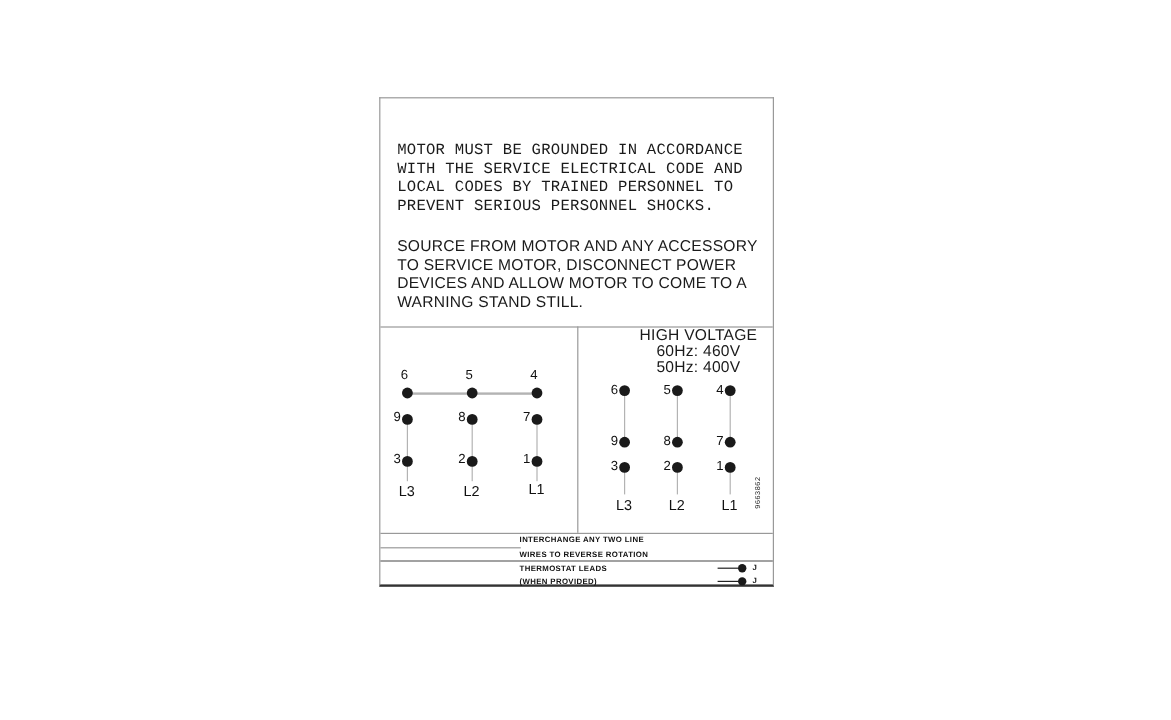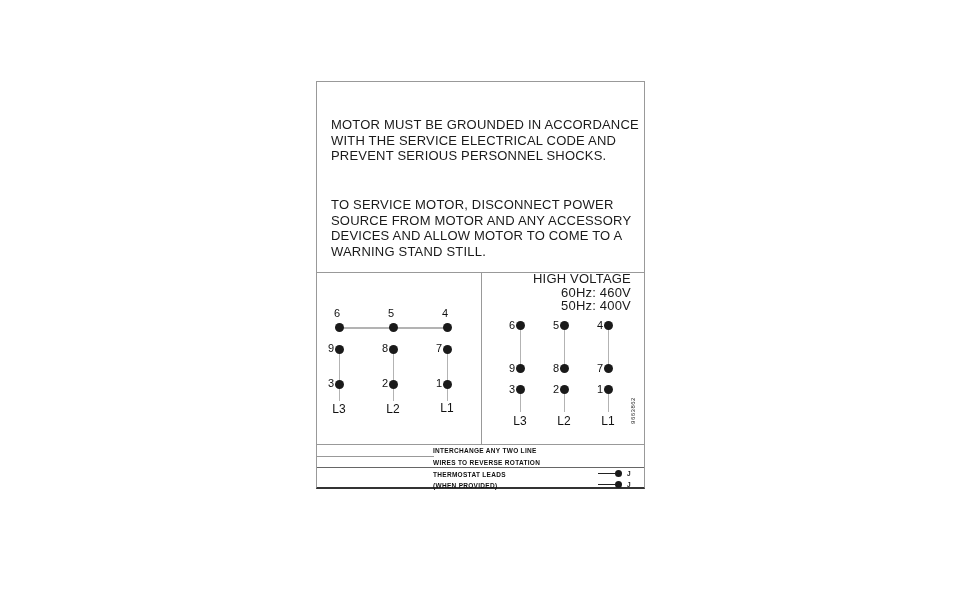--- a/index.html
+++ b/index.html
@@ -7,33 +7,33 @@
         font-family:"Liberation Sans",sans-serif;color:#1a1a1a;}
   .label{position:absolute;left:316px;top:81px;width:329px;height:408px;box-sizing:border-box;
          border:1px solid #999;border-bottom:2px solid #333;background:#fff;}
   
   .hdr{position:absolute;left:0;top:0;width:100%;height:24px;border-bottom:1px solid #999;
        display:flex;align-items:center;justify-content:center;gap:24px;}
   .hdr-title{font-size:14px;letter-spacing:1px;color:#222;}
   
   .para{position:absolute;left:14px;}
   .para div{font-size:13px;line-height:15.5px;letter-spacing:0.2px;white-space:nowrap;color:#1a1a1a;}
-  .p1{top:35px;} .p2{top:115px;}
+  .p1{top:35px;font-family:Liberation Mono, monospace;} .p2{top:115px;}
   
   .hline{position:absolute;height:1px;background:#999;}
   .vline{position:absolute;width:1px;background:#999;}
   .cline{position:absolute;background:#b3b3b3;}
   .dot{position:absolute;width:9px;height:9px;border-radius:50%;background:#1a1a1a;}
   .tnum{position:absolute;font-size:11px;line-height:11px;color:#111;}
   .tnum.c{width:14px;text-align:center;} .tnum.r{width:12px;text-align:right;}
   .llabel{position:absolute;width:28px;text-align:center;font-size:12px;line-height:12px;color:#111;}
   
   .lv-title{position:absolute;left:0;top:195px;width:164px;text-align:center;
             font-size:13px;line-height:14.5px;letter-spacing:0.2px;}
-  .hv-title{position:absolute;left:216px;top:190px;text-align:right;
+  .hv-title{position:absolute;left:216px;top:190px;text-align:center;
             font-size:13px;line-height:13.5px;letter-spacing:0.2px;white-space:nowrap;}
   
   .pn{position:absolute;left:293px;top:324px;width:46px;height:9px;transform:rotate(-90deg);
       font-size:6px;letter-spacing:0.5px;color:#222;text-align:center;line-height:9px;}
   
   .note{position:absolute;left:116px;font-size:6.5px;font-weight:bold;letter-spacing:0.3px;
         line-height:9px;color:#111;white-space:nowrap;}
   .wire{position:absolute;height:1px;background:#222;}
   .wdot{position:absolute;width:7px;height:7px;border-radius:50%;background:#1a1a1a;}
   .jlab{position:absolute;font-size:6.5px;font-weight:bold;line-height:7px;color:#111;}
@@ -42,25 +42,26 @@
 </head>
 <body>
 
 <div class="page">
   <div class="label">
 
 
     <div class="para p1">
       <div>MOTOR MUST BE GROUNDED IN ACCORDANCE</div>
       <div>WITH THE SERVICE ELECTRICAL CODE AND</div>
+      <div>LOCAL CODES BY TRAINED PERSONNEL TO</div>
       <div>PREVENT SERIOUS PERSONNEL SHOCKS.</div>
     </div>
     <div class="para p2">
+      <div>SOURCE FROM MOTOR AND ANY ACCESSORY</div>
       <div>TO SERVICE MOTOR, DISCONNECT POWER</div>
-      <div>SOURCE FROM MOTOR AND ANY ACCESSORY</div>
       <div>DEVICES AND ALLOW MOTOR TO COME TO A</div>
       <div>WARNING STAND STILL.</div>
     </div>
 
     <div class="hline" style="left:0;top:190px;width:100%;"></div>
     <div class="vline" style="left:164px;top:190px;height:172px;"></div>
 
 
     <div class="cline" style="left:22px;top:245px;width:108px;height:1.5px;"></div>
     <div class="cline" style="left:21.5px;top:267px;width:1.5px;height:52px;"></div>

